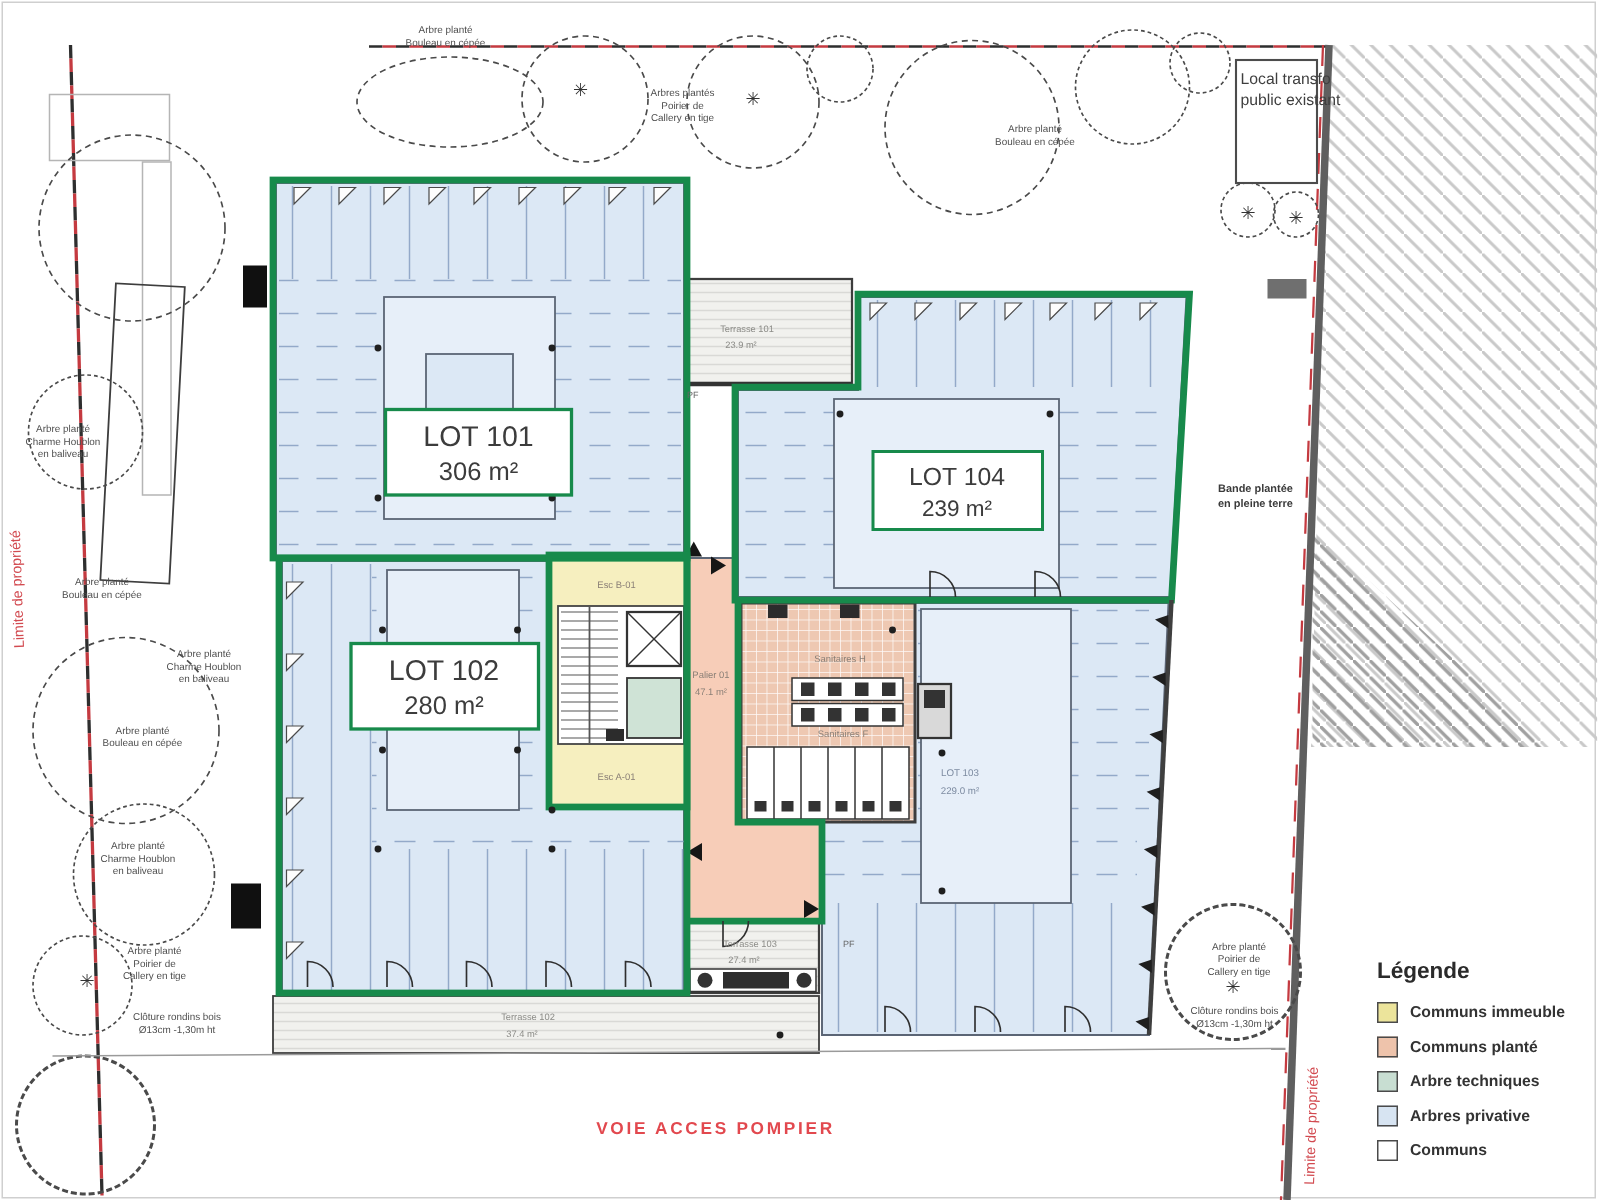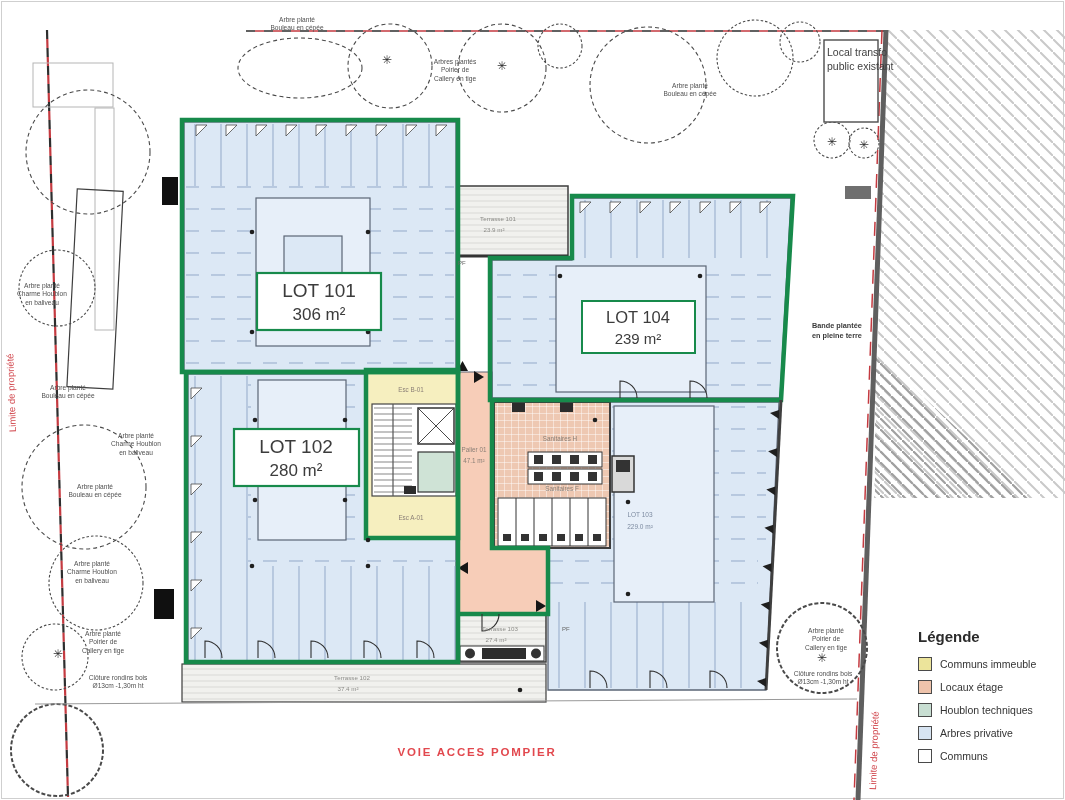--- a/index.html
+++ b/index.html
@@ -13,24 +13,24 @@
   .lotarea{font-size:17px;fill:#3c3c3c;text-anchor:middle;}
   .lotname-s{font-size:16.5px;fill:#3c3c3c;text-anchor:middle;}
   .lotarea-s{font-size:15px;fill:#3c3c3c;text-anchor:middle;}
   .lot103{font-size:6.5px;fill:#7d8ba1;text-anchor:middle;}
   .pf{font-size:6px;fill:#666;}
   .redrot{font-size:9.5px;fill:#d24a50;}
   .voie{font-size:11.5px;fill:#e2484e;font-weight:bold;letter-spacing:1.8px;text-anchor:middle;}
   .transfo{font-size:10.5px;fill:#3f3f3f;}
   .bande{font-size:7.3px;font-weight:bold;fill:#3b3b3b;}
   .legend{position:absolute;left:918px;top:628px;width:145px;}
-  .legend-title{font-size:15px;font-weight:bold;color:#2b2b2b;margin-bottom:12px;}
+  .legend-title{font-size:15px;font-weight:bold;color:#2b2b2b;margin-bottom:12px;margin-top:11px;}
   .lg-item{display:flex;align-items:center;gap:8px;margin-bottom:9px;}
   .sw{width:12px;height:12px;border:1.3px solid #4a4a4a;flex:0 0 auto;}
-  .lg-label{font-size:10.5px;color:#333;}
+  .lg-label{font-size:10.5px;color:#333;font-weight:bold;}
 </style>
 </head>
 <body>
 
 <div class="stage">
 <svg width="1065" height="800" viewBox="0 0 1065 800">
   <defs>
     <pattern id="patStall" width="26" height="8" patternUnits="userSpaceOnUse">
       <line x1="13" y1="0" x2="13" y2="8" stroke="#93a9c9" stroke-width="1"></line>
     </pattern>
@@ -372,25 +372,25 @@
 
 <div class="legend">
   <div class="legend-title">Légende</div>
   <div id="legend-items">
         <div class="lg-item">
           <span class="sw" style="background: rgb(236, 228, 155);"></span>
           <span class="lg-label">Communs immeuble</span>
         </div>
         <div class="lg-item">
           <span class="sw" style="background: rgb(238, 195, 171);"></span>
-          <span class="lg-label">Locaux étage</span>
+          <span class="lg-label">Communs planté</span>
         </div>
         <div class="lg-item">
           <span class="sw" style="background: rgb(200, 222, 210);"></span>
-          <span class="lg-label">Houblon techniques</span>
+          <span class="lg-label">Arbre techniques</span>
         </div>
         <div class="lg-item">
           <span class="sw" style="background: rgb(215, 228, 242);"></span>
           <span class="lg-label">Arbres privative</span>
         </div>
         <div class="lg-item">
           <span class="sw" style="background: rgb(255, 255, 255);"></span>
           <span class="lg-label">Communs</span>
         </div>
       </div>

